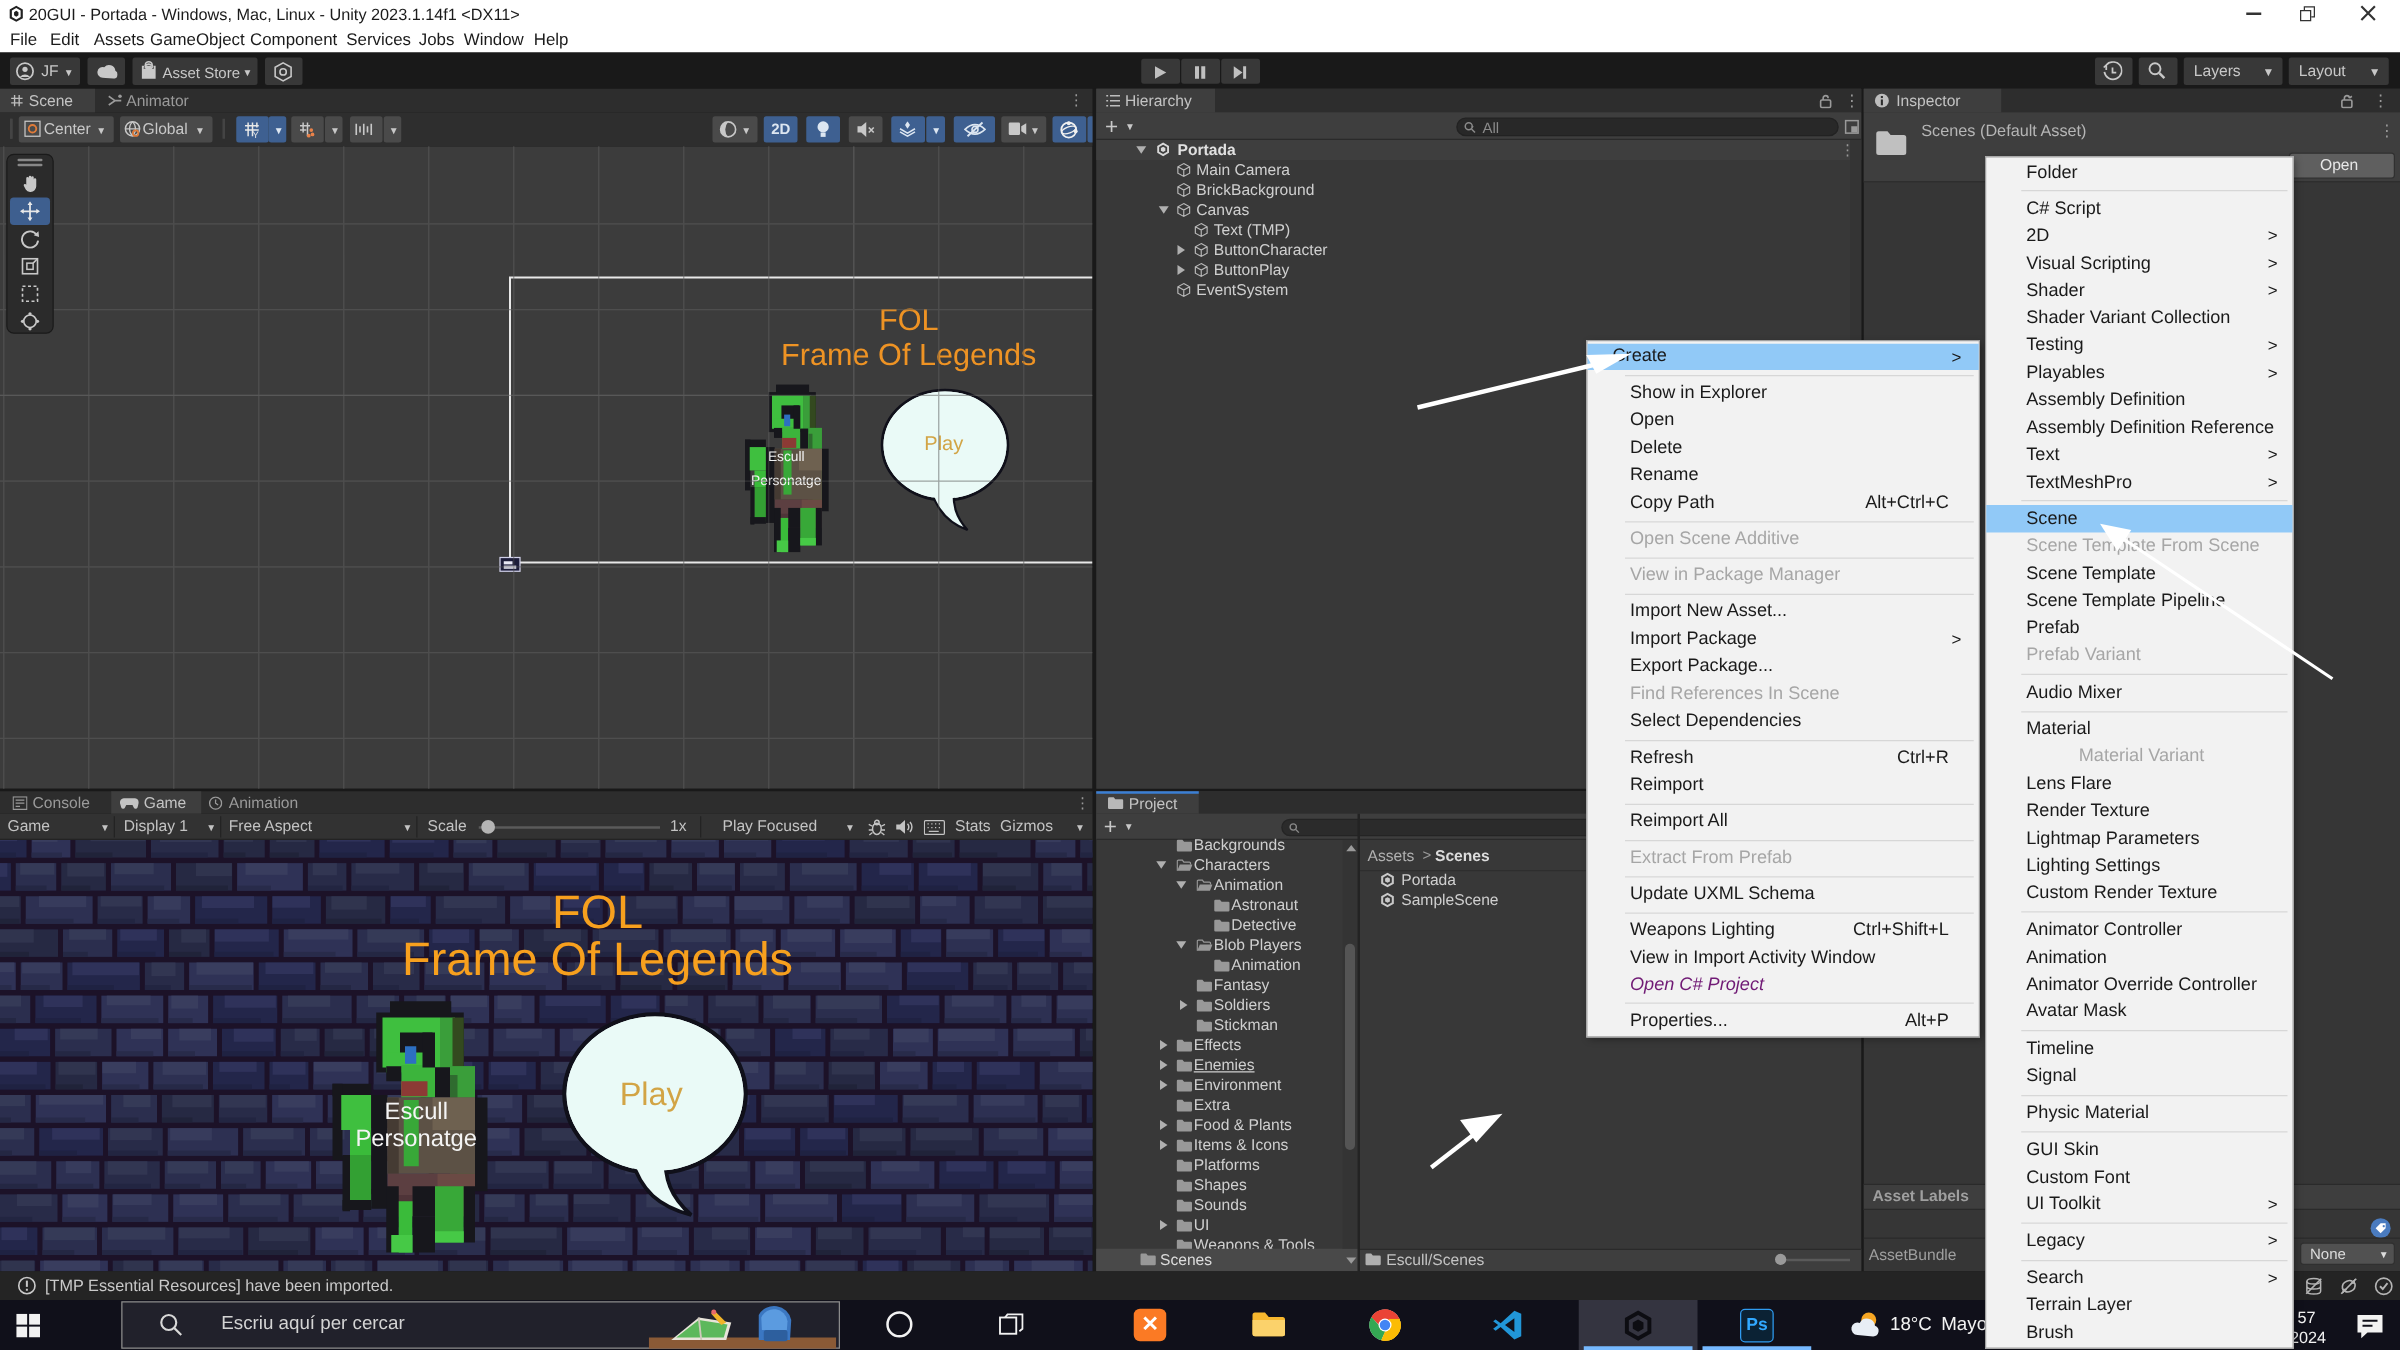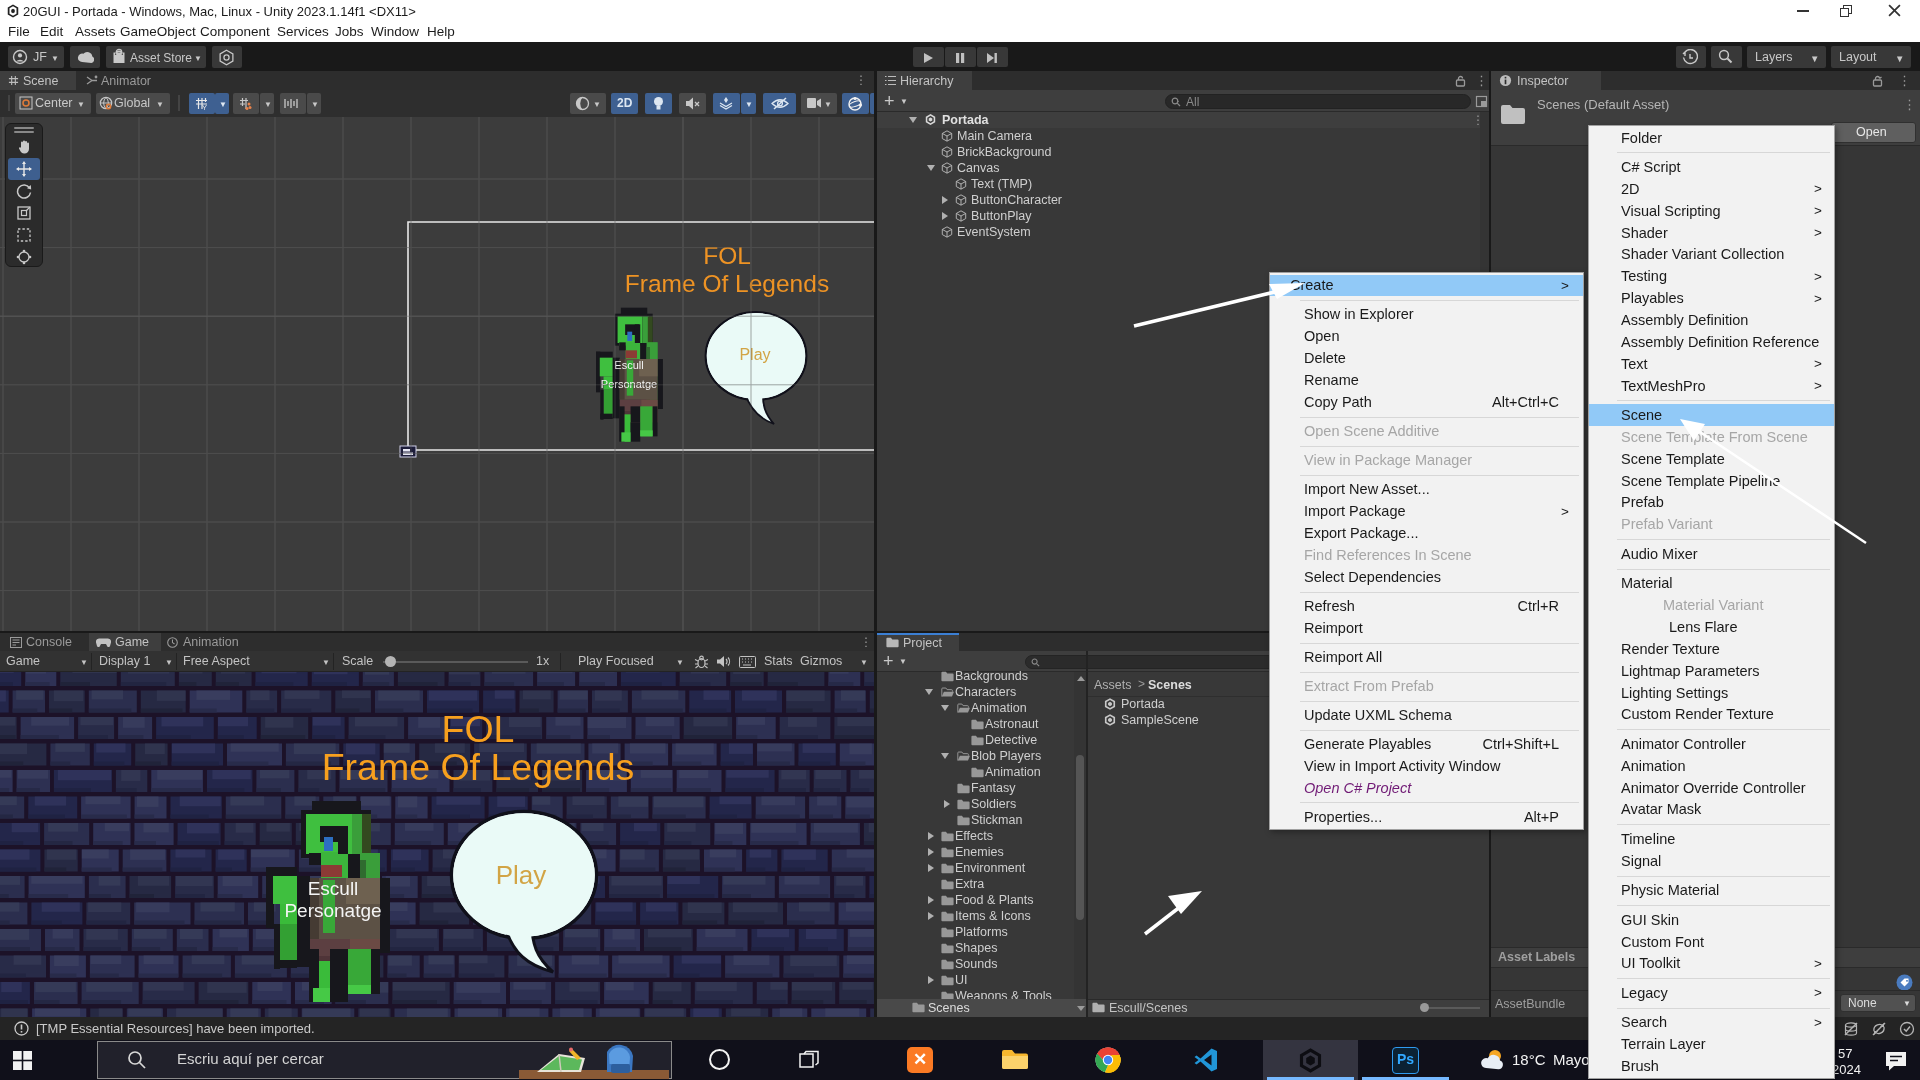--- a/index.html
+++ b/index.html
@@ -1450,21 +1450,21 @@
 <div class="txt" style="left:971px;top:813px;font-size:12.5px;color:#cfcfcf;">Stickman</div>
 <div class="abs" style="left:928px;top:832px;width:0;height:0;border-top:4.5px solid transparent;border-bottom:4.5px solid transparent;border-left:6px solid #b0b0b0;"></div>
 <svg class="abs" style="left:941px;top:830px" width="13" height="13" viewBox="0 0 16 13">
     <path fill="#989898" d="M0.5 2 a1.2 1.2 0 0 1 1.2-1.2 h4.4 l1.6 2 h6.6 a1.2 1.2 0 0 1 1.2 1.2 v7 a1.2 1.2 0 0 1-1.2 1.2 H1.7 a1.2 1.2 0 0 1-1.2-1.2 Z"></path>
   </svg>
 <div class="txt" style="left:955px;top:829px;font-size:12.5px;color:#cfcfcf;">Effects</div>
 <div class="abs" style="left:928px;top:848px;width:0;height:0;border-top:4.5px solid transparent;border-bottom:4.5px solid transparent;border-left:6px solid #b0b0b0;"></div>
 <svg class="abs" style="left:941px;top:846px" width="13" height="13" viewBox="0 0 16 13">
     <path fill="#989898" d="M0.5 2 a1.2 1.2 0 0 1 1.2-1.2 h4.4 l1.6 2 h6.6 a1.2 1.2 0 0 1 1.2 1.2 v7 a1.2 1.2 0 0 1-1.2 1.2 H1.7 a1.2 1.2 0 0 1-1.2-1.2 Z"></path>
   </svg>
-<div class="txt" style="left:955px;top:845px;font-size:12.5px;color:#cfcfcf;">Enemies</div>
+<div class="txt" style="left:955px;top:845px;font-size:12.5px;color:#cfcfcf;text-decoration:underline;">Enemies</div>
 <div class="abs" style="left:928px;top:864px;width:0;height:0;border-top:4.5px solid transparent;border-bottom:4.5px solid transparent;border-left:6px solid #b0b0b0;"></div>
 <svg class="abs" style="left:941px;top:862px" width="13" height="13" viewBox="0 0 16 13">
     <path fill="#989898" d="M0.5 2 a1.2 1.2 0 0 1 1.2-1.2 h4.4 l1.6 2 h6.6 a1.2 1.2 0 0 1 1.2 1.2 v7 a1.2 1.2 0 0 1-1.2 1.2 H1.7 a1.2 1.2 0 0 1-1.2-1.2 Z"></path>
   </svg>
 <div class="txt" style="left:955px;top:861px;font-size:12.5px;color:#cfcfcf;">Environment</div>
 <svg class="abs" style="left:941px;top:878px" width="13" height="13" viewBox="0 0 16 13">
     <path fill="#989898" d="M0.5 2 a1.2 1.2 0 0 1 1.2-1.2 h4.4 l1.6 2 h6.6 a1.2 1.2 0 0 1 1.2 1.2 v7 a1.2 1.2 0 0 1-1.2 1.2 H1.7 a1.2 1.2 0 0 1-1.2-1.2 Z"></path>
   </svg>
 <div class="txt" style="left:955px;top:877px;font-size:12.5px;color:#cfcfcf;">Extra</div>
 <div class="abs" style="left:928px;top:896px;width:0;height:0;border-top:4.5px solid transparent;border-bottom:4.5px solid transparent;border-left:6px solid #b0b0b0;"></div>
@@ -1647,21 +1647,21 @@
     <div class="txt" style="left:34px;top:325.07px;font-size:14.5px;color:#1a1a1a;">Refresh</div>
     <div class="txt" style="right:24px;top:325.07px;font-size:14.5px;color:#1a1a1a;">Ctrl+R</div>
     <div class="txt" style="left:34px;top:347.02px;font-size:14.5px;color:#1a1a1a;">Reimport</div>
     <div class="abs" style="left:30px;right:4px;top:369.52px;height:1px;background:#d7d7d7;"></div>
     <div class="txt" style="left:34px;top:376.02px;font-size:14.5px;color:#1a1a1a;">Reimport All</div>
     <div class="abs" style="left:30px;right:4px;top:398.52px;height:1px;background:#d7d7d7;"></div>
     <div class="txt" style="left:34px;top:405.02px;font-size:14.5px;color:#a6a6a6;">Extract From Prefab</div>
     <div class="abs" style="left:30px;right:4px;top:427.52px;height:1px;background:#d7d7d7;"></div>
     <div class="txt" style="left:34px;top:434.02px;font-size:14.5px;color:#1a1a1a;">Update UXML Schema</div>
     <div class="abs" style="left:30px;right:4px;top:456.52px;height:1px;background:#d7d7d7;"></div>
-    <div class="txt" style="left:34px;top:463.02px;font-size:14.5px;color:#1a1a1a;">Generate Playables</div>
+    <div class="txt" style="left:34px;top:463.02px;font-size:14.5px;color:#1a1a1a;">Weapons Lighting</div>
     <div class="txt" style="right:24px;top:463.02px;font-size:14.5px;color:#1a1a1a;">Ctrl+Shift+L</div>
     <div class="txt" style="left:34px;top:484.97px;font-size:14.5px;color:#1a1a1a;">View in Import Activity Window</div>
     <div class="txt" style="left:34px;top:506.92px;font-size:14.5px;color:#701a75;font-style:italic;">Open C# Project</div>
     <div class="abs" style="left:30px;right:4px;top:529.42px;height:1px;background:#d7d7d7;"></div>
     <div class="txt" style="left:34px;top:535.92px;font-size:14.5px;color:#1a1a1a;">Properties...</div>
     <div class="txt" style="right:24px;top:535.92px;font-size:14.5px;color:#1a1a1a;">Alt+P</div>
   </div>
 <div class="abs" style="left:1588px;top:125px;width:247px;height:954.10px;background:#f2f2f2;border:1px solid #a0a0a0;box-shadow:2px 2px 6px rgba(0,0,0,0.35);">
     <div class="txt" style="left:32px;top:3.53px;font-size:14.5px;color:#1a1a1a;">Folder</div>
     <div class="abs" style="left:28px;right:4px;top:26.28px;height:1px;background:#d7d7d7;"></div>
@@ -1689,21 +1689,21 @@
     <div class="txt" style="left:32px;top:302.88px;font-size:14.5px;color:#a6a6a6;">Scene Template From Scene</div>
     <div class="txt" style="left:32px;top:324.73px;font-size:14.5px;color:#1a1a1a;">Scene Template</div>
     <div class="txt" style="left:32px;top:346.58px;font-size:14.5px;color:#1a1a1a;">Scene Template Pipeline</div>
     <div class="txt" style="left:32px;top:368.43px;font-size:14.5px;color:#1a1a1a;">Prefab</div>
     <div class="txt" style="left:32px;top:390.28px;font-size:14.5px;color:#a6a6a6;">Prefab Variant</div>
     <div class="abs" style="left:28px;right:4px;top:413.03px;height:1px;background:#d7d7d7;"></div>
     <div class="txt" style="left:32px;top:419.78px;font-size:14.5px;color:#1a1a1a;">Audio Mixer</div>
     <div class="abs" style="left:28px;right:4px;top:442.53px;height:1px;background:#d7d7d7;"></div>
     <div class="txt" style="left:32px;top:449.28px;font-size:14.5px;color:#1a1a1a;">Material</div>
     <div class="txt" style="left:32px;top:471.13px;font-size:14.5px;color:#a6a6a6;margin-left:42px;">Material Variant</div>
-    <div class="txt" style="left:32px;top:492.98px;font-size:14.5px;color:#1a1a1a;margin-left:48px;">Lens Flare</div>
+    <div class="txt" style="left:32px;top:492.98px;font-size:14.5px;color:#1a1a1a;">Lens Flare</div>
     <div class="txt" style="left:32px;top:514.83px;font-size:14.5px;color:#1a1a1a;">Render Texture</div>
     <div class="txt" style="left:32px;top:536.68px;font-size:14.5px;color:#1a1a1a;">Lightmap Parameters</div>
     <div class="txt" style="left:32px;top:558.53px;font-size:14.5px;color:#1a1a1a;">Lighting Settings</div>
     <div class="txt" style="left:32px;top:580.38px;font-size:14.5px;color:#1a1a1a;">Custom Render Texture</div>
     <div class="abs" style="left:28px;right:4px;top:603.13px;height:1px;background:#d7d7d7;"></div>
     <div class="txt" style="left:32px;top:609.88px;font-size:14.5px;color:#1a1a1a;">Animator Controller</div>
     <div class="txt" style="left:32px;top:631.73px;font-size:14.5px;color:#1a1a1a;">Animation</div>
     <div class="txt" style="left:32px;top:653.58px;font-size:14.5px;color:#1a1a1a;">Animator Override Controller</div>
     <div class="txt" style="left:32px;top:675.43px;font-size:14.5px;color:#1a1a1a;">Avatar Mask</div>
     <div class="abs" style="left:28px;right:4px;top:698.18px;height:1px;background:#d7d7d7;"></div>

